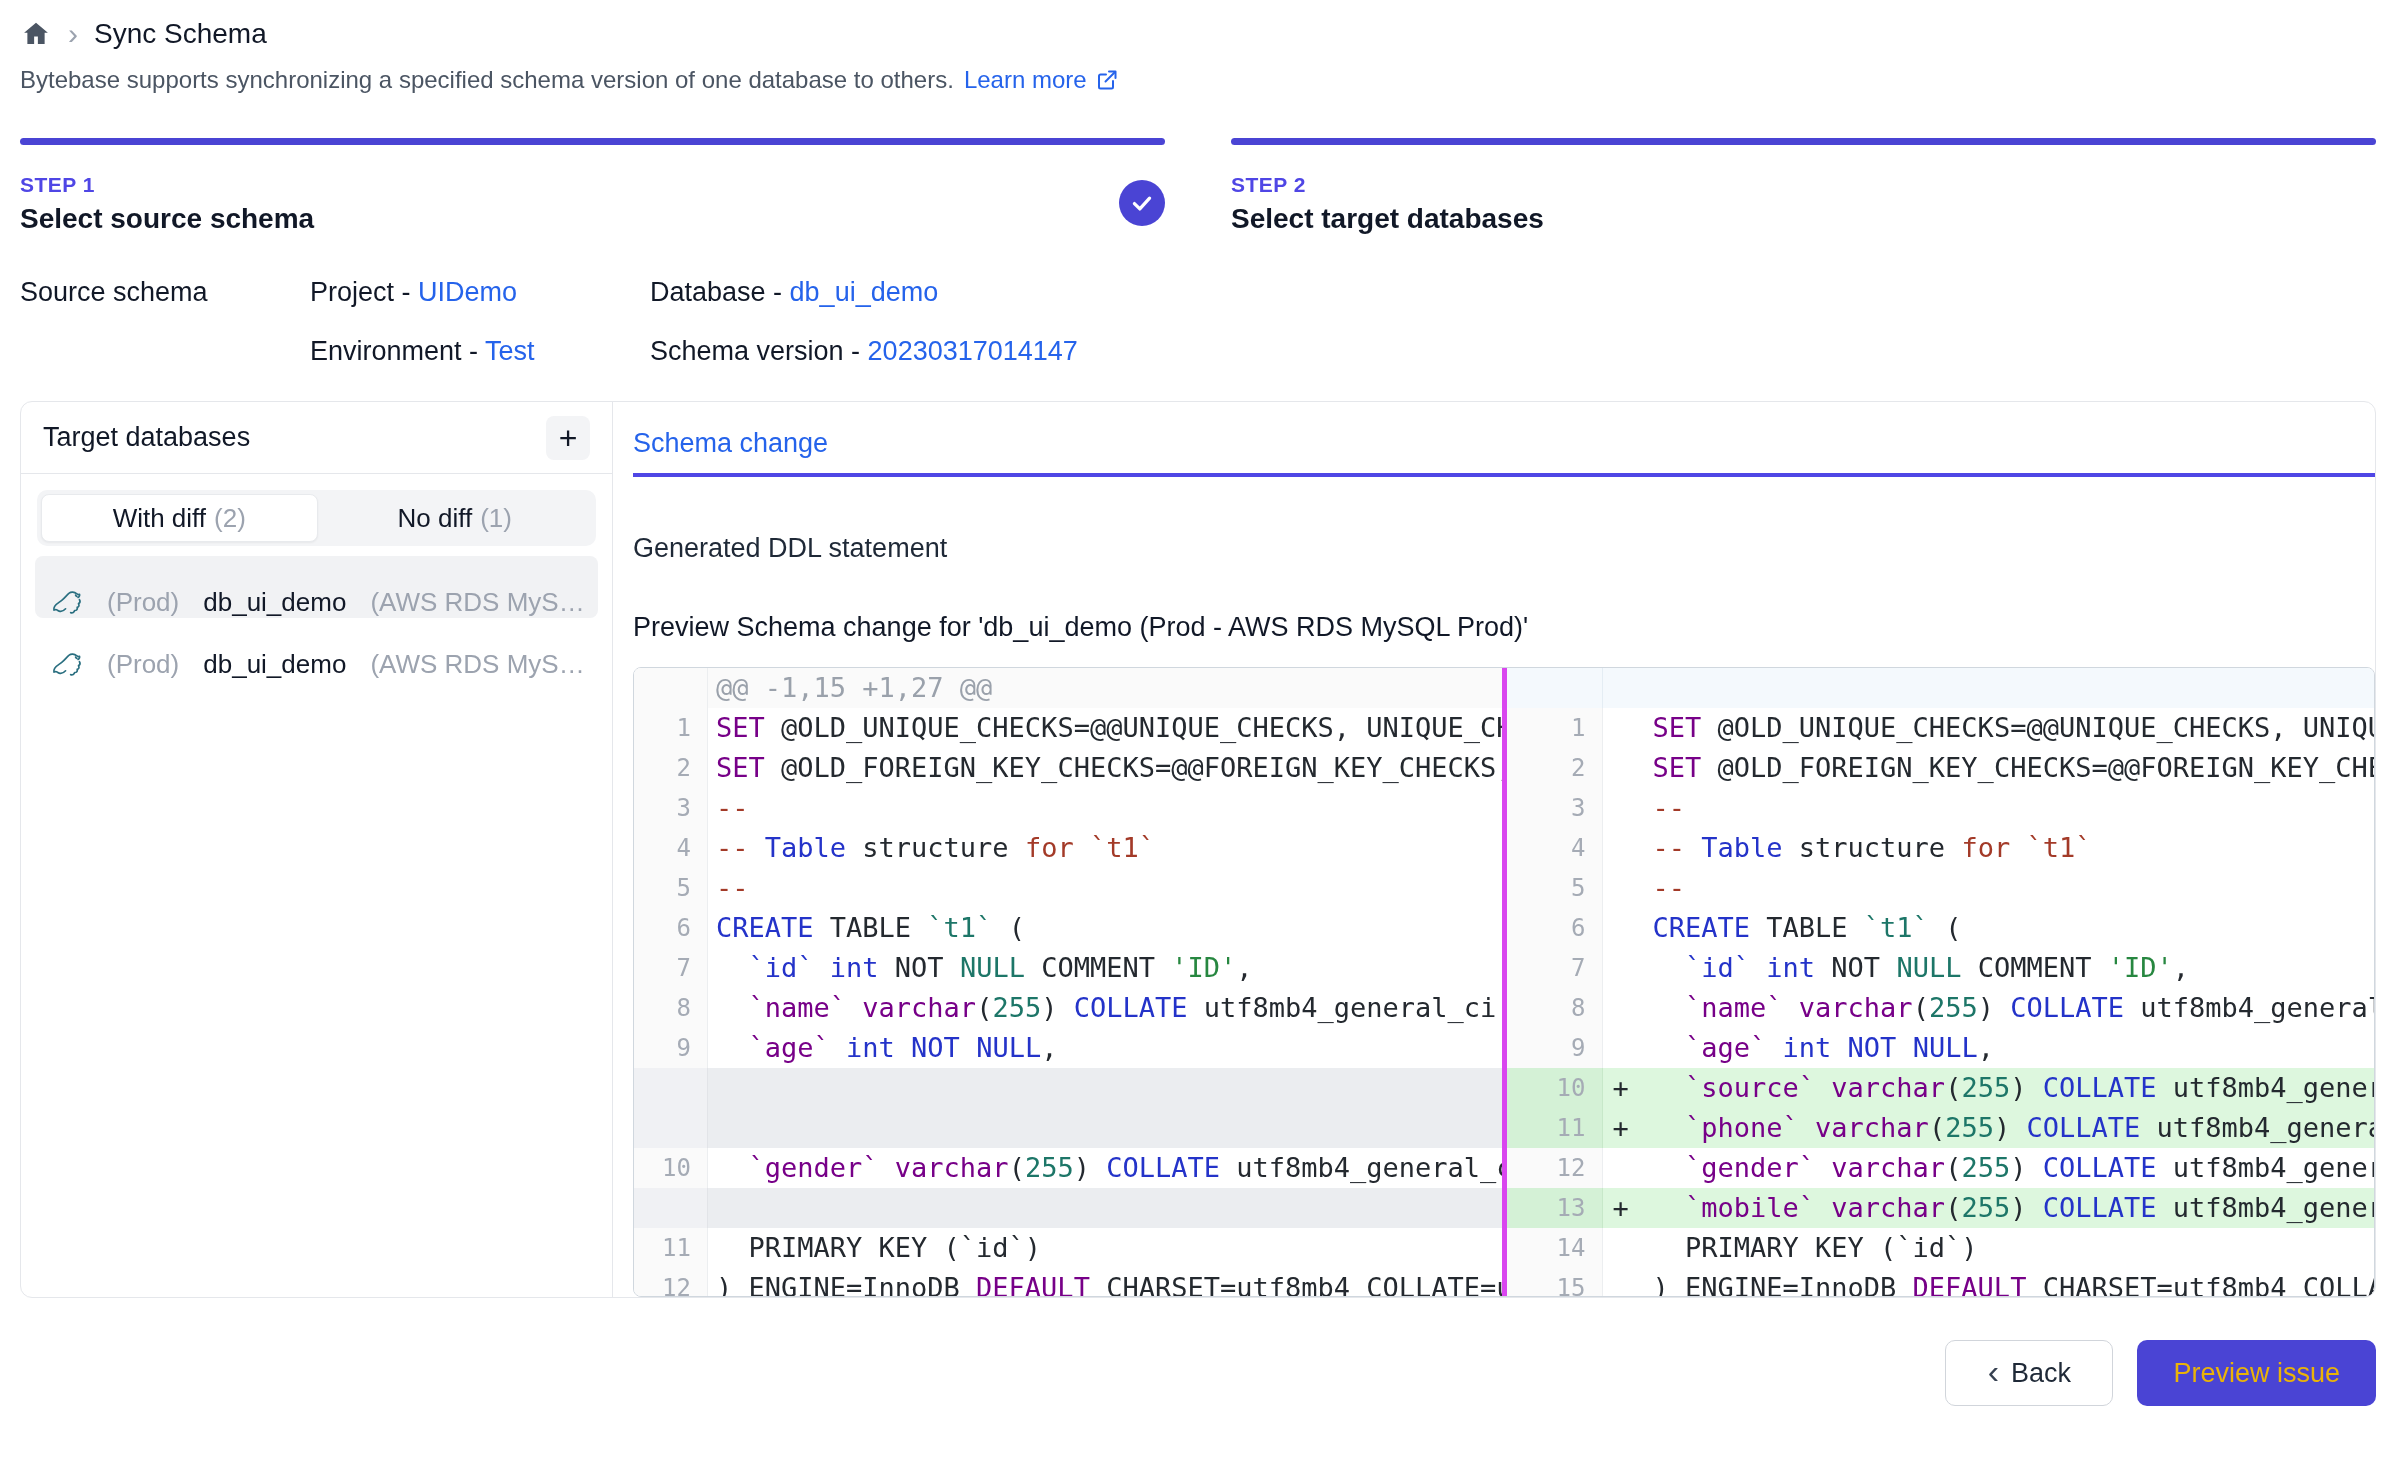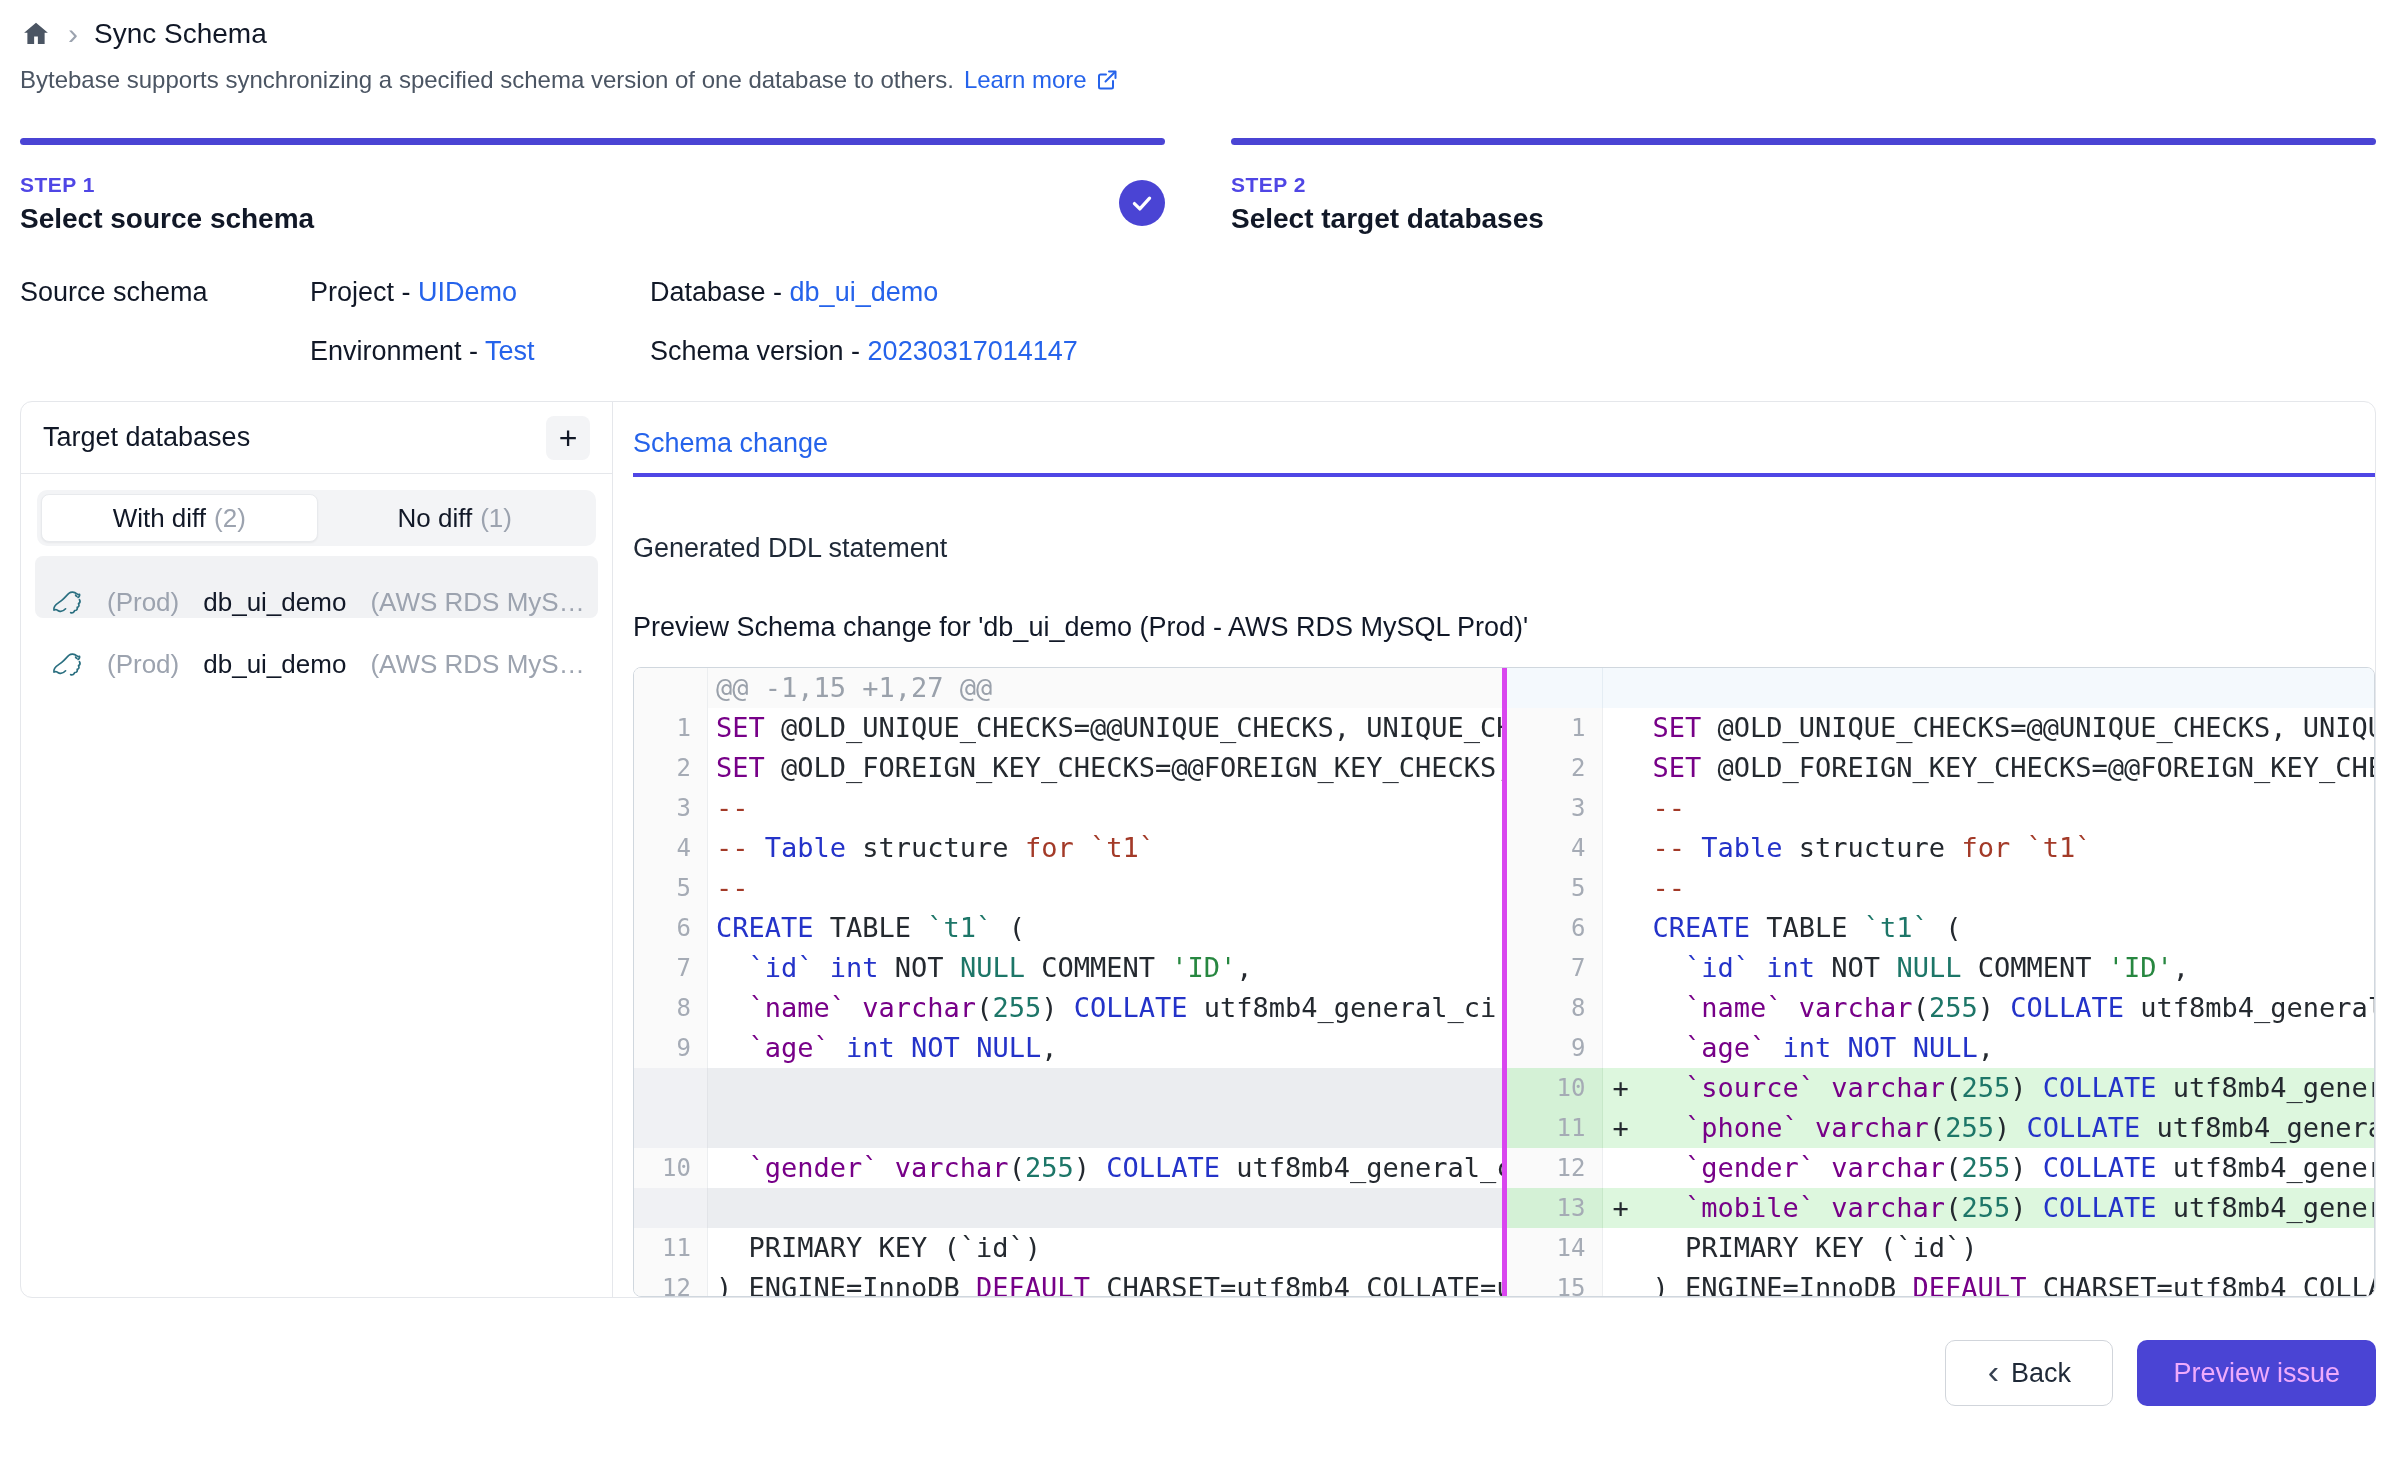--- a/index.html
+++ b/index.html
@@ -79,21 +79,21 @@
   .c-t  { color:#1d7668; }
   .c-g  { color:#278740; }
   .c-r  { color:#a33a28; }
   .c-p  { color:#24292f; }
 
   
   .footer { margin-top:42px; display:flex; justify-content:flex-end; gap:24px; }
   .btn { height:66px; font-size:27px; border-radius:10px; display:flex; align-items:center; justify-content:center; gap:12px; cursor:pointer; font-family:"Liberation Sans",sans-serif; }
   .btn.back { width:168px; background:#ffffff; border:1px solid #d1d5db; color:#1f2937; }
   .btn.back .chev { font-size:34px; color:#374151; line-height:1; margin-top:-4px; }
-  .btn.primary { padding:0 36px; background:#4a44d4; border:none; color:#f0abfc; }
+  .btn.primary { padding:0 36px; background:#4a44d4; border:none; color:#eab308; }
 </style>
 </head>
 <body>
 
 <div class="crumb">
   <span class="home">
     <svg width="30" height="30" viewBox="0 0 24 24">
         <path d="M12 3 2.5 11h2.6v9h5.4v-6h3v6h5.4v-9h2.6z" fill="#4b5563"></path>
       </svg>
   </span>

